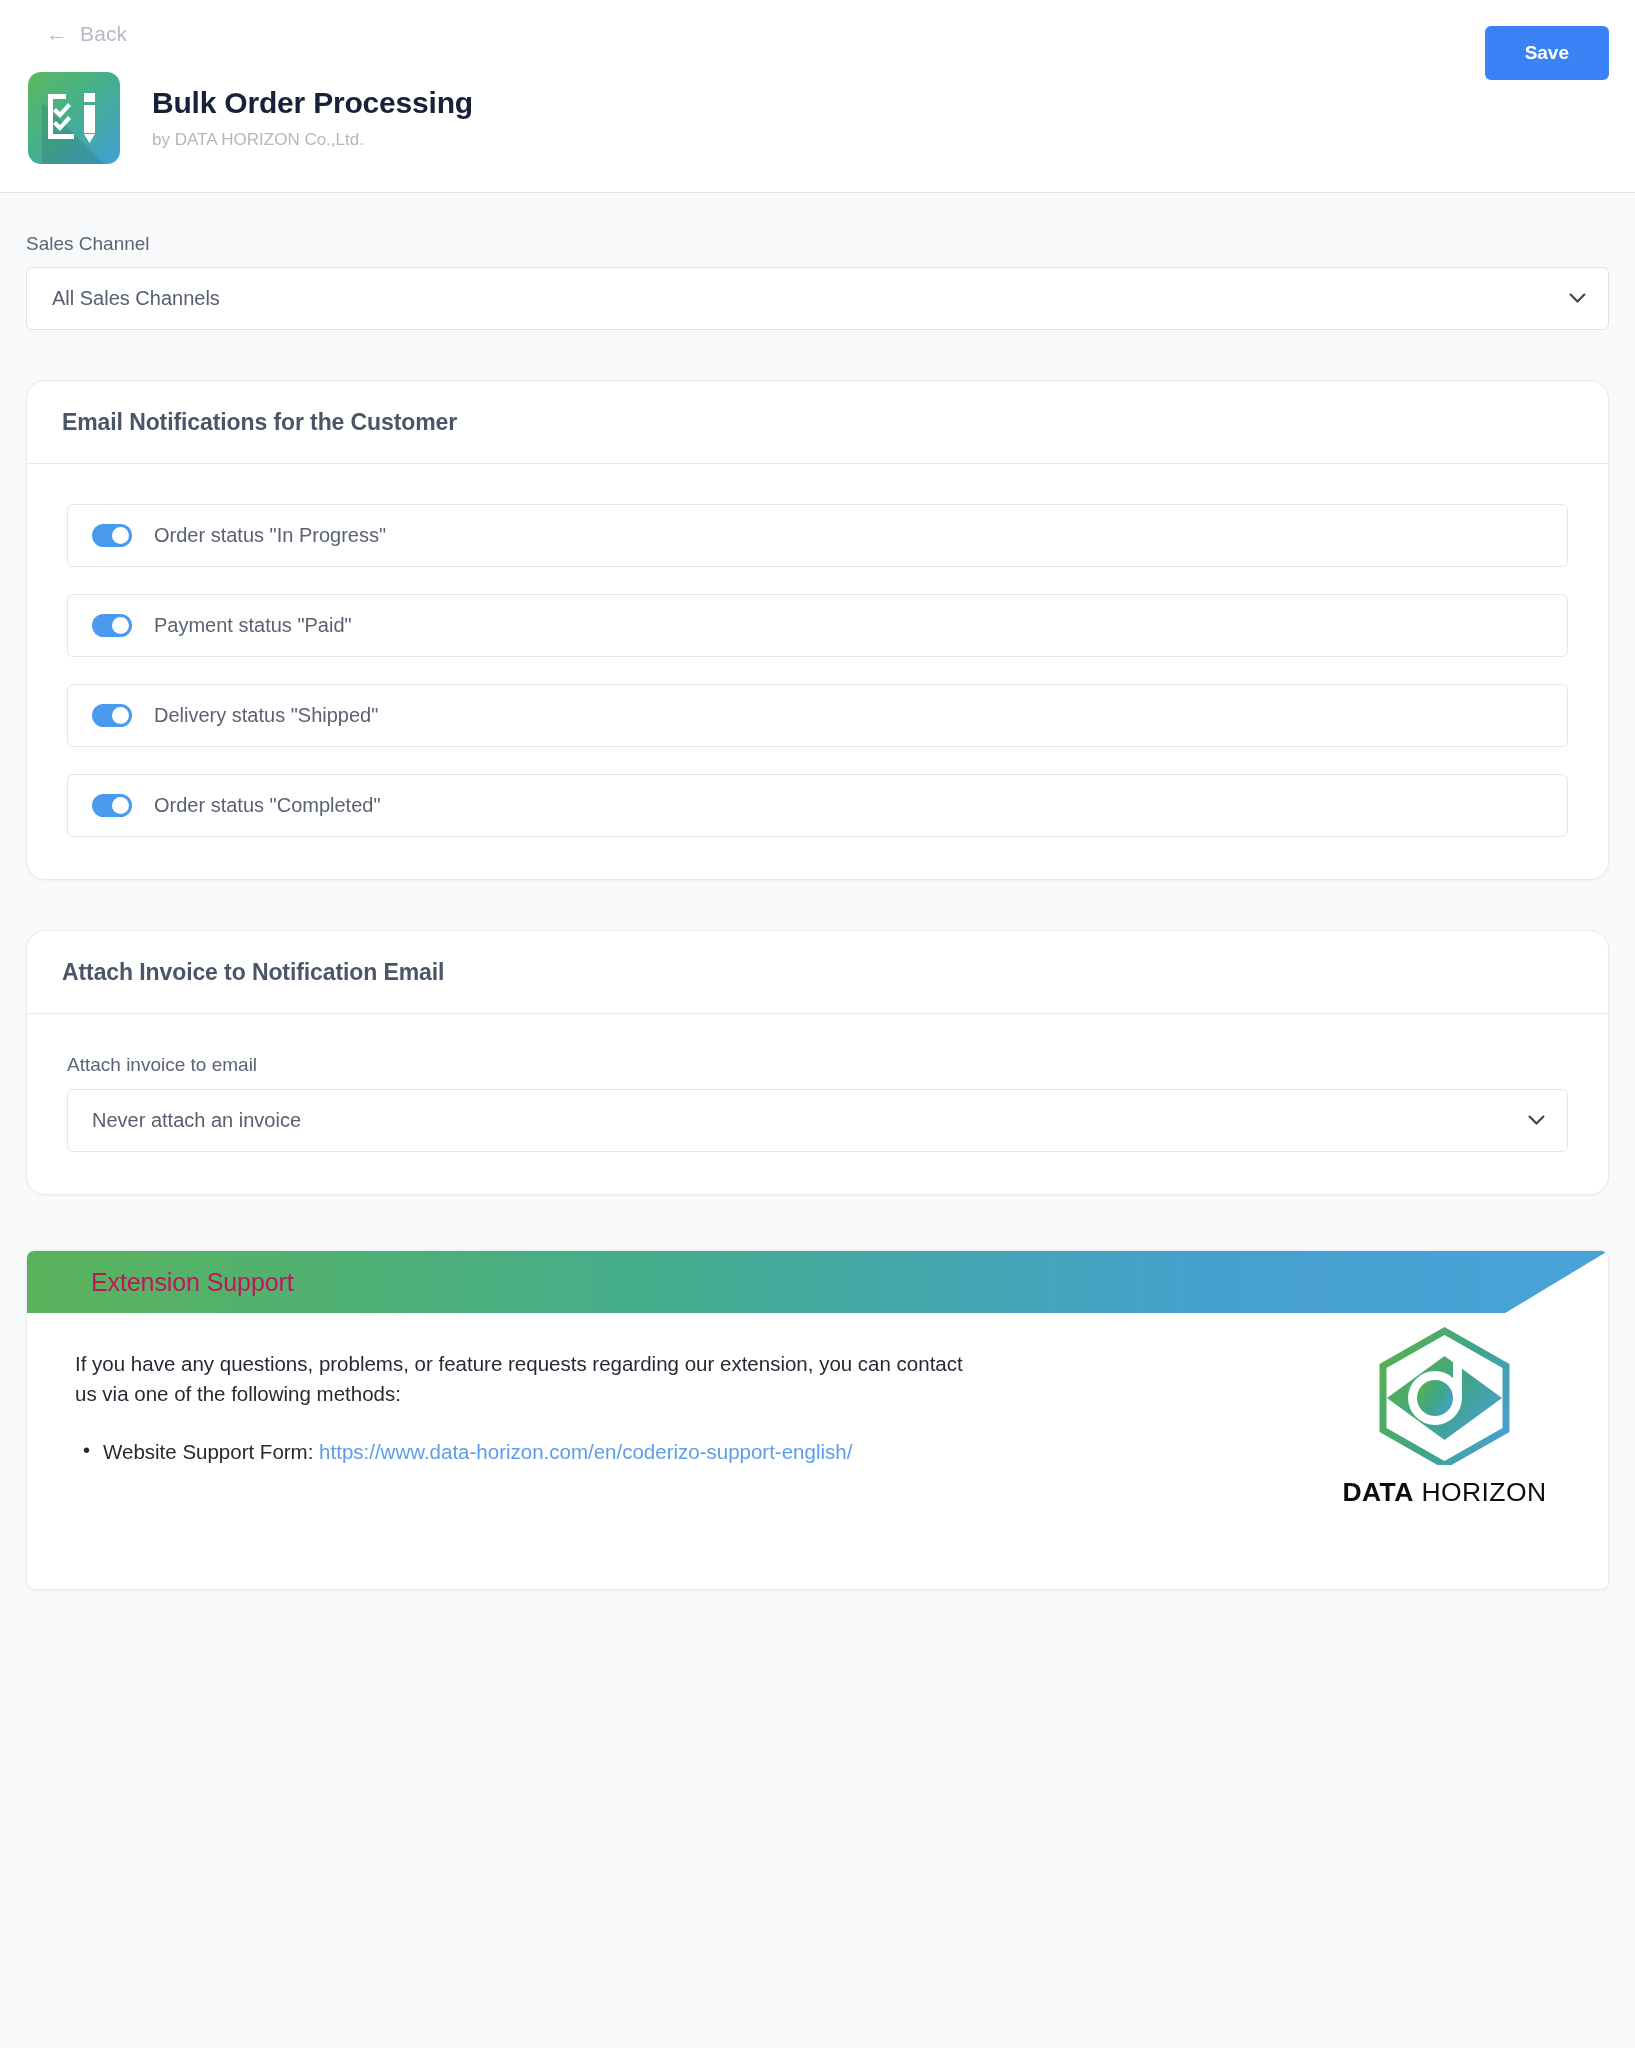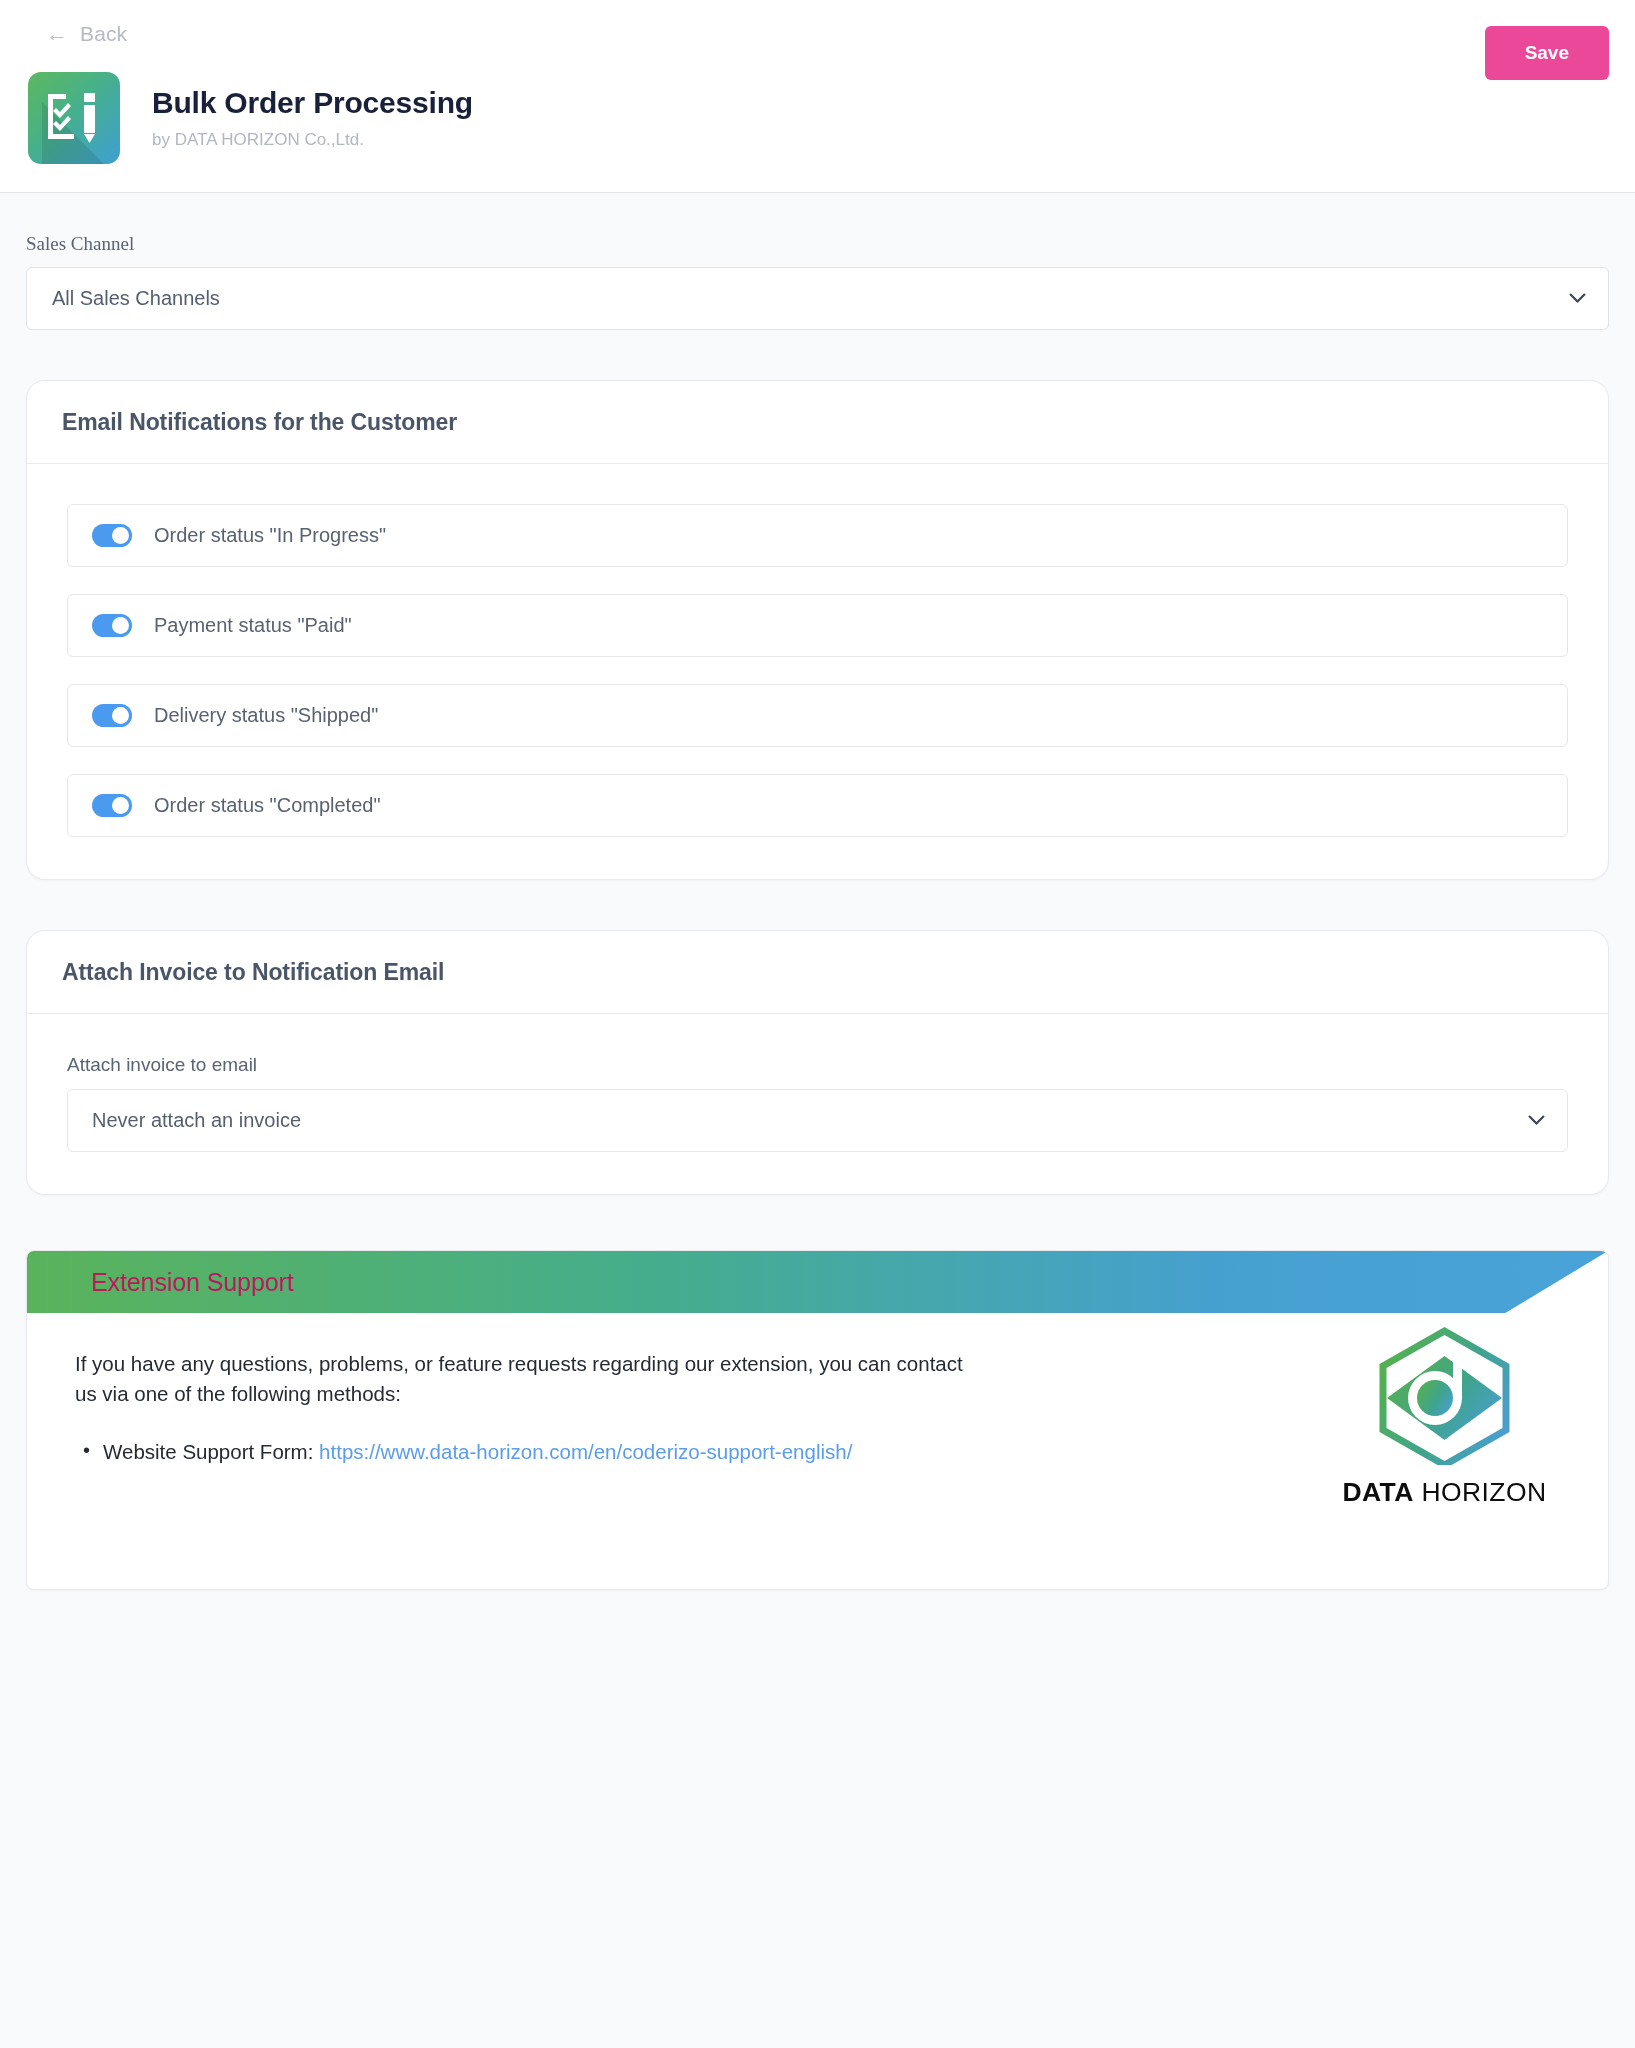--- a/index.html
+++ b/index.html
@@ -63,39 +63,38 @@
   }
   .app-vendor {
     font-size: 17px;
     color: #b2b7c0;
     margin-top: 9px;
   }
   .save-btn {
     position: absolute;
     right: 26px;
     top: 26px;
-    background: #ec4899;
+    background: #3b82f6;
     color: #ffffff;
     border: none;
     border-radius: 6px;
     font-size: 19px;
     font-weight: bold;
     font-family: "Liberation Sans", sans-serif;
     padding: 16px 40px;
     cursor: pointer;
   }
 
   
   .body-wrap { padding: 0 26px 40px 26px; }
 
   .field-label {
     font-size: 19px;
     color: #5b6475;
     margin: 40px 0 12px 0;
-    font-family: Liberation Serif, serif;
   }
   .select-box {
     background: #ffffff;
     border: 1px solid #dfe2e7;
     border-radius: 6px;
     height: 63px;
     display: flex;
     align-items: center;
     padding: 0 22px 0 25px;
     font-size: 20px;

